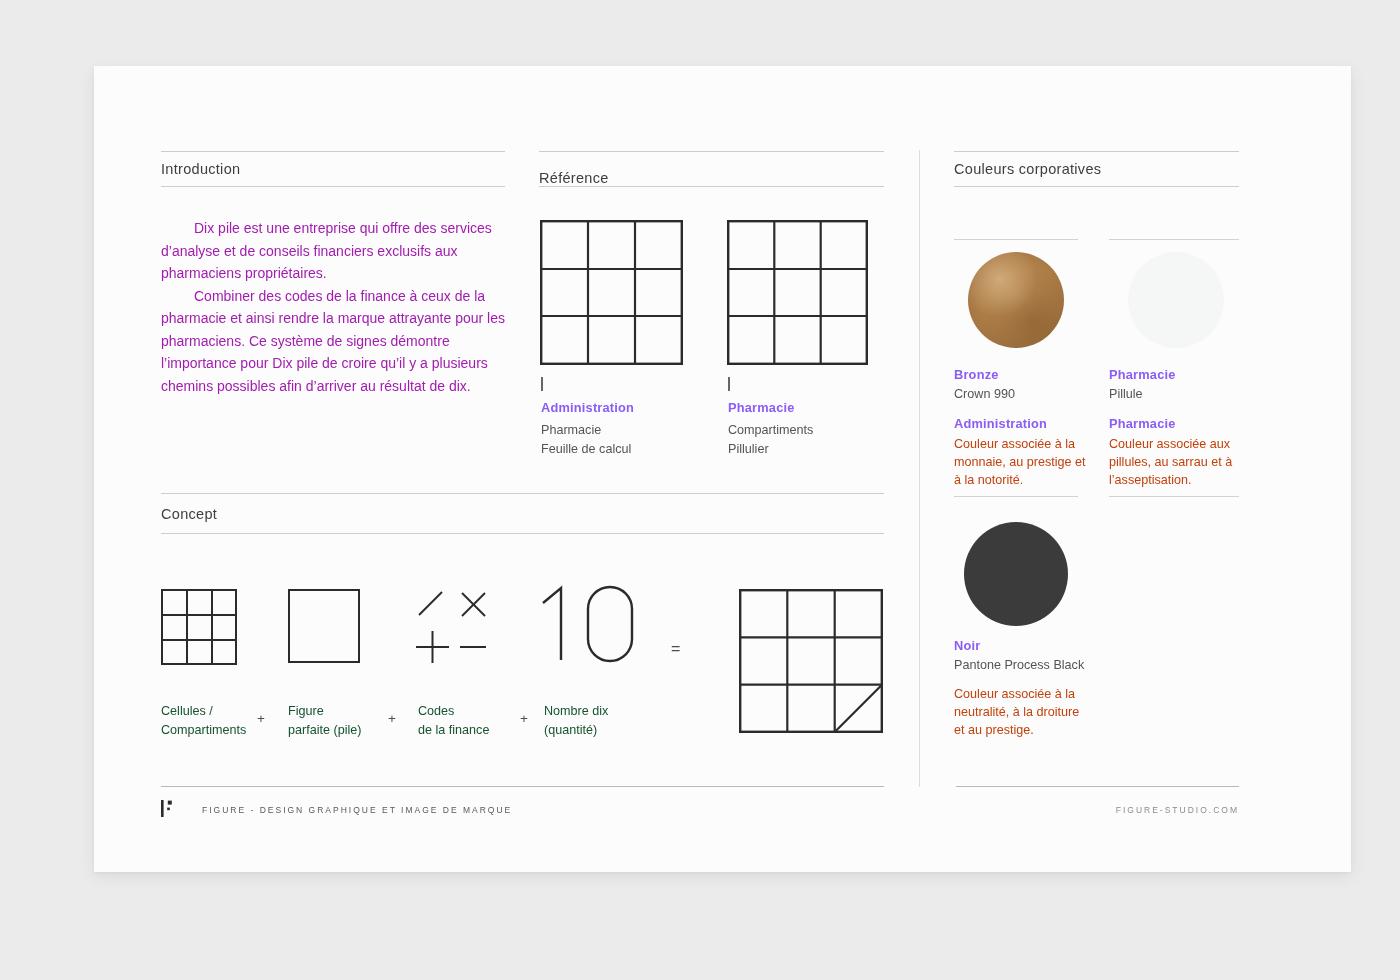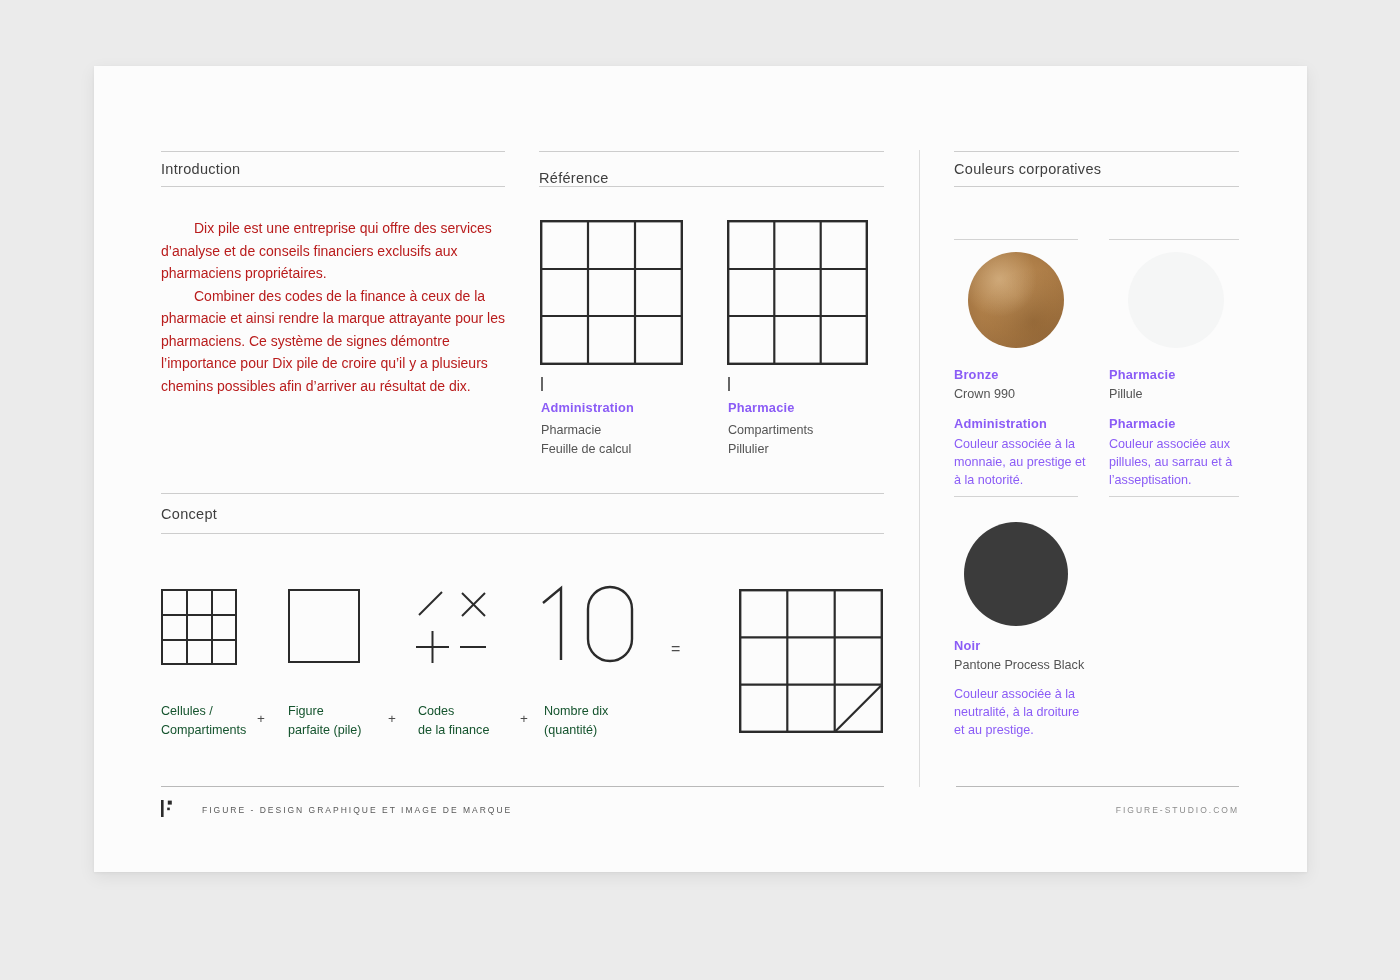--- a/index.html
+++ b/index.html
@@ -7,35 +7,36 @@
     width:1400px; height:980px;
     background:#ebebeb;
     font-family:"Liberation Sans", sans-serif;
     position:relative;
     color:#4c4c4c;
   }
   .sheet {
     position:absolute; left:94px; top:66px; width:1213px; height:806px;
     background:#fcfcfc;
     box-shadow:0 5px 16px rgba(0,0,0,.07), 0 1px 3px rgba(0,0,0,.05);
+    padding-left:44px;
   }
   .abs { position:absolute; }
 
   .col-head {
     border-top:1px solid #cdcdcd; border-bottom:1px solid #cdcdcd;
     height:34px; display:flex; align-items:center;
     font-size:14.5px; color:#3e3e3e; letter-spacing:.3px;
   }
-  .body-text { font-size:14px; line-height:22.5px; color:#b91c1c; }
+  .body-text { font-size:14px; line-height:22.5px; color:#a21caf; }
   .body-text p { margin:0; text-indent:33px; }
 
   .tick { width:2px; height:14px; background:#666; }
   .lbl-bold { font-weight:bold; font-size:12.8px; color:#8b5cf6; letter-spacing:.2px; }
   .lbl { font-size:12.6px; color:#545454; line-height:18.5px; }
-  .desc { font-size:12.6px; line-height:18px; color:#8b5cf6; }
+  .desc { font-size:12.6px; line-height:18px; color:#c2410c; }
 
   .circle { border-radius:50%; }
   .circle-bronze {
     width:96px; height:96px;
     background:
       radial-gradient(circle at 32% 28%, rgba(255,235,200,.35), rgba(0,0,0,0) 40%),
       radial-gradient(circle at 68% 72%, rgba(80,45,10,.28), rgba(0,0,0,0) 55%),
       radial-gradient(circle at 50% 45%, #c09058, #ad7d47 55%, #9d7040 85%, #936838 100%);
   }
   .circle-pharm { width:96px; height:96px; background:#f5f6f6; }

